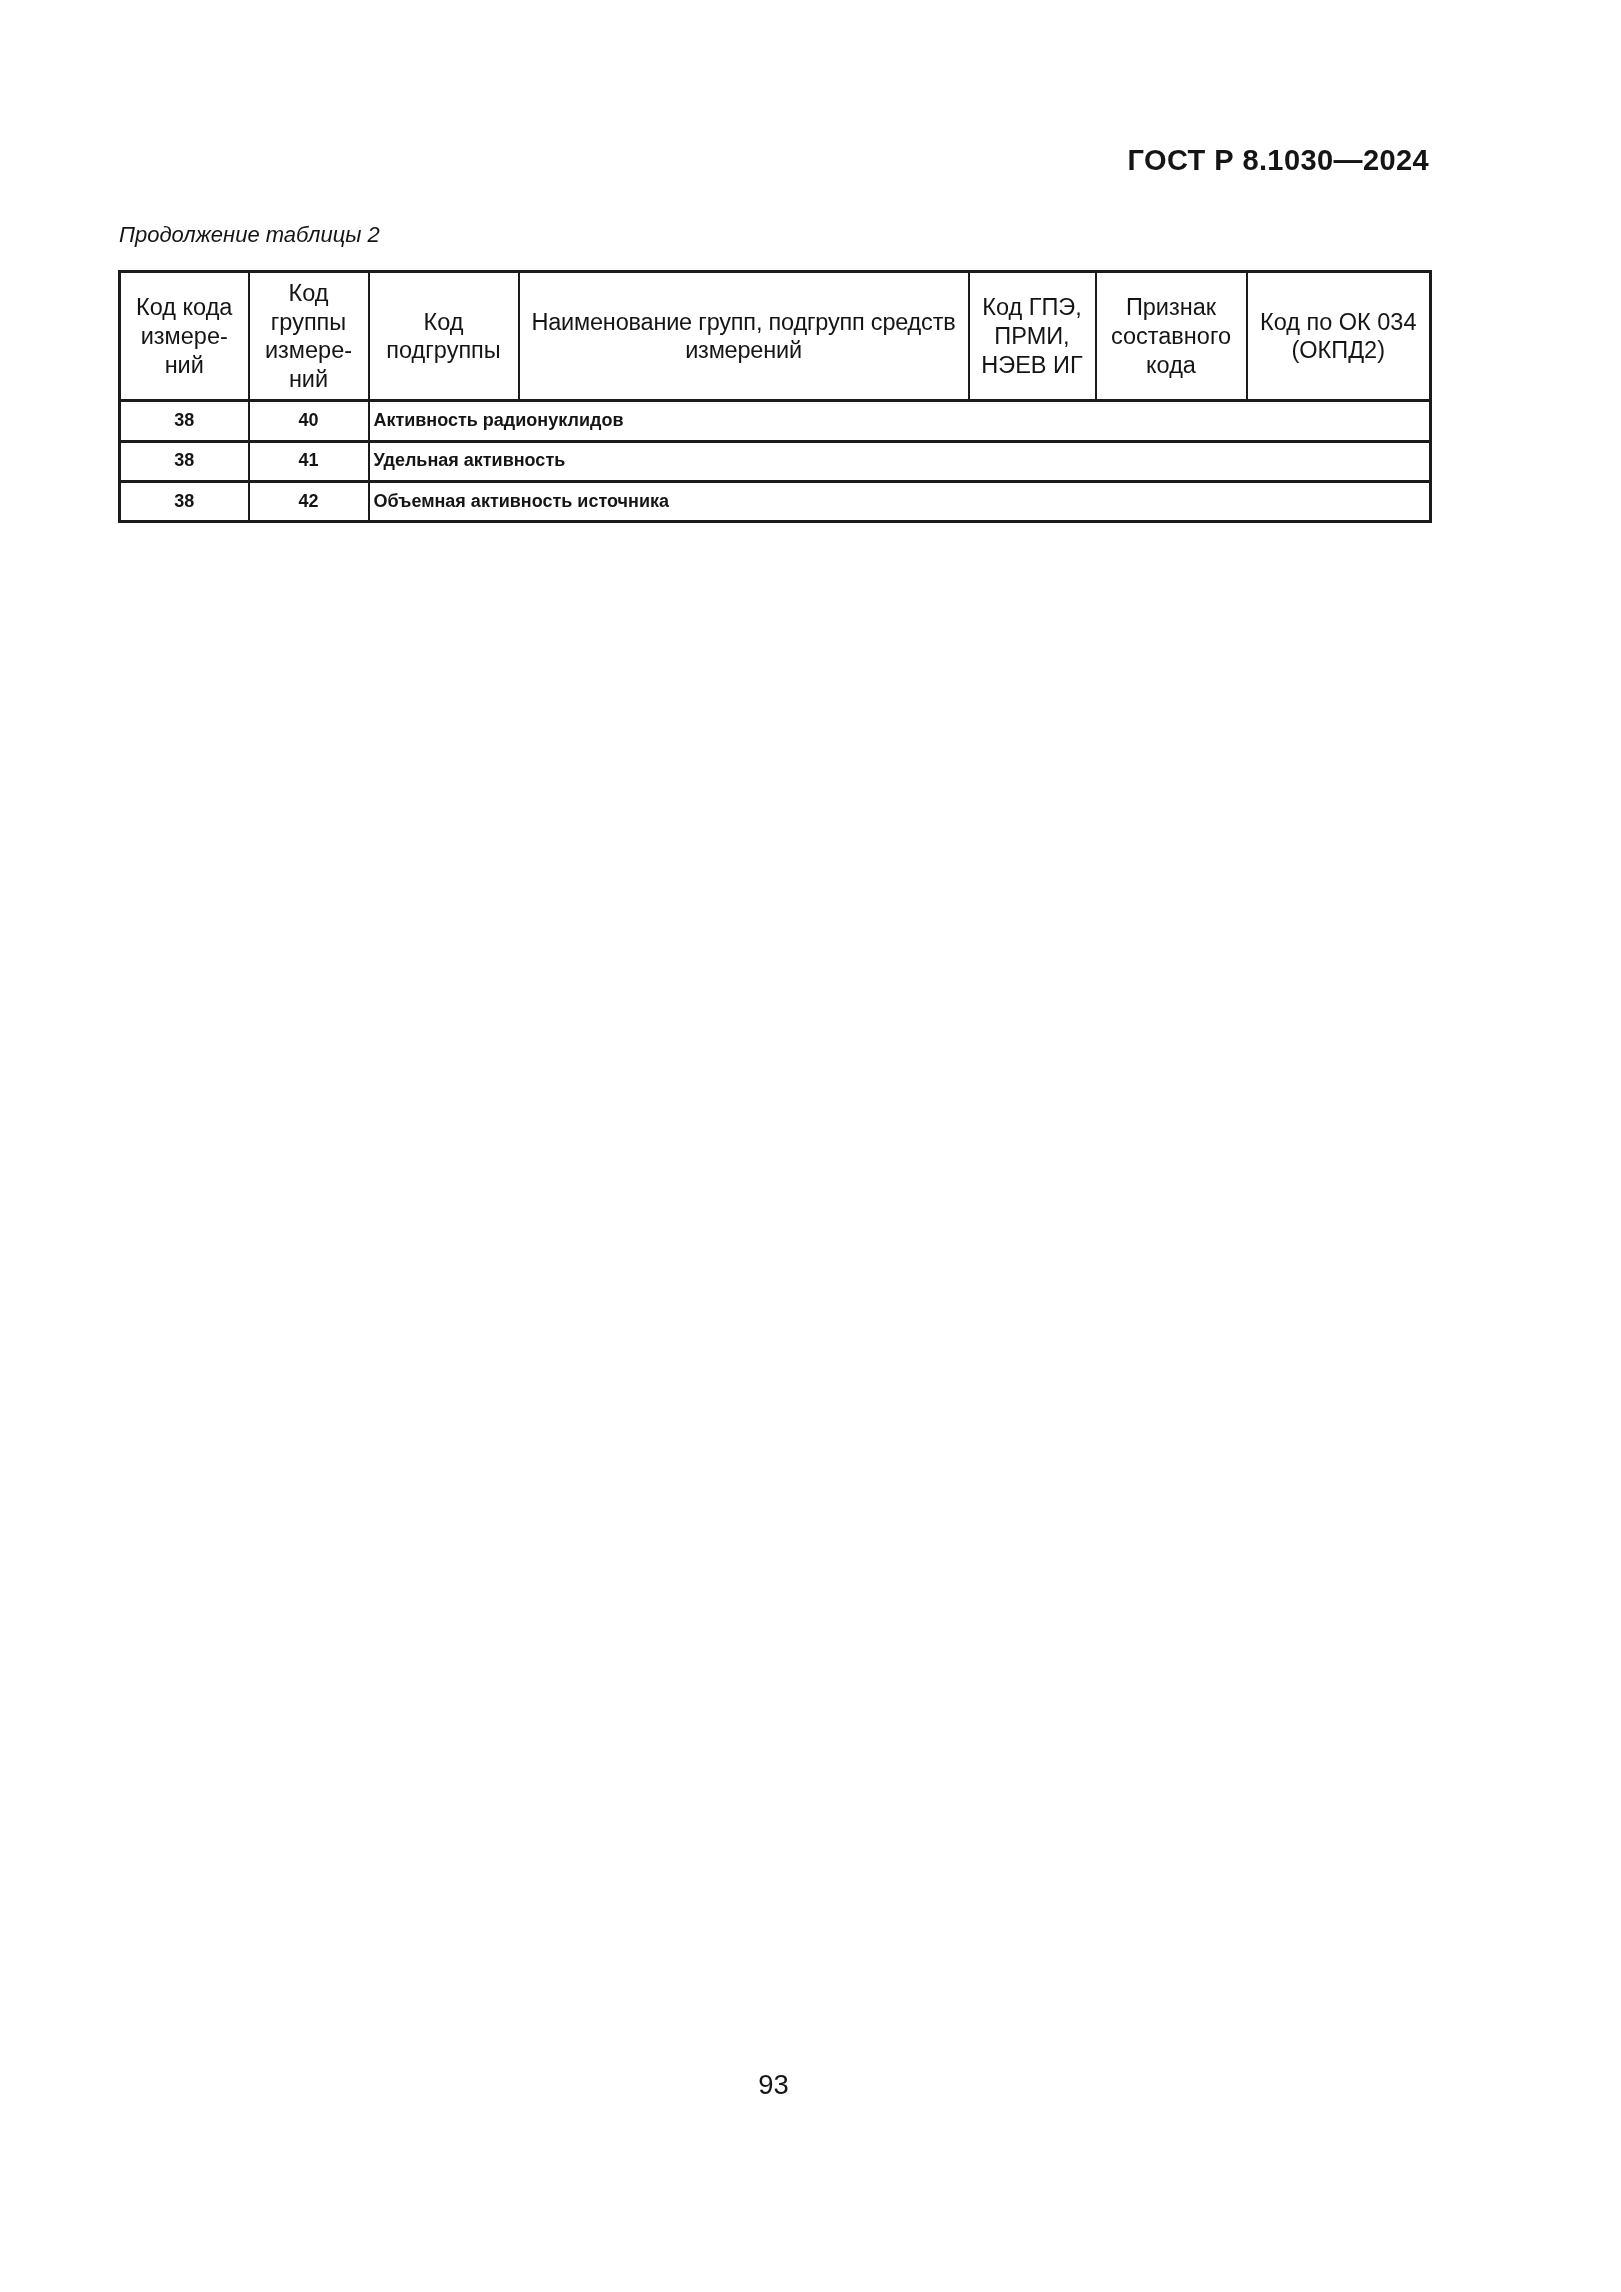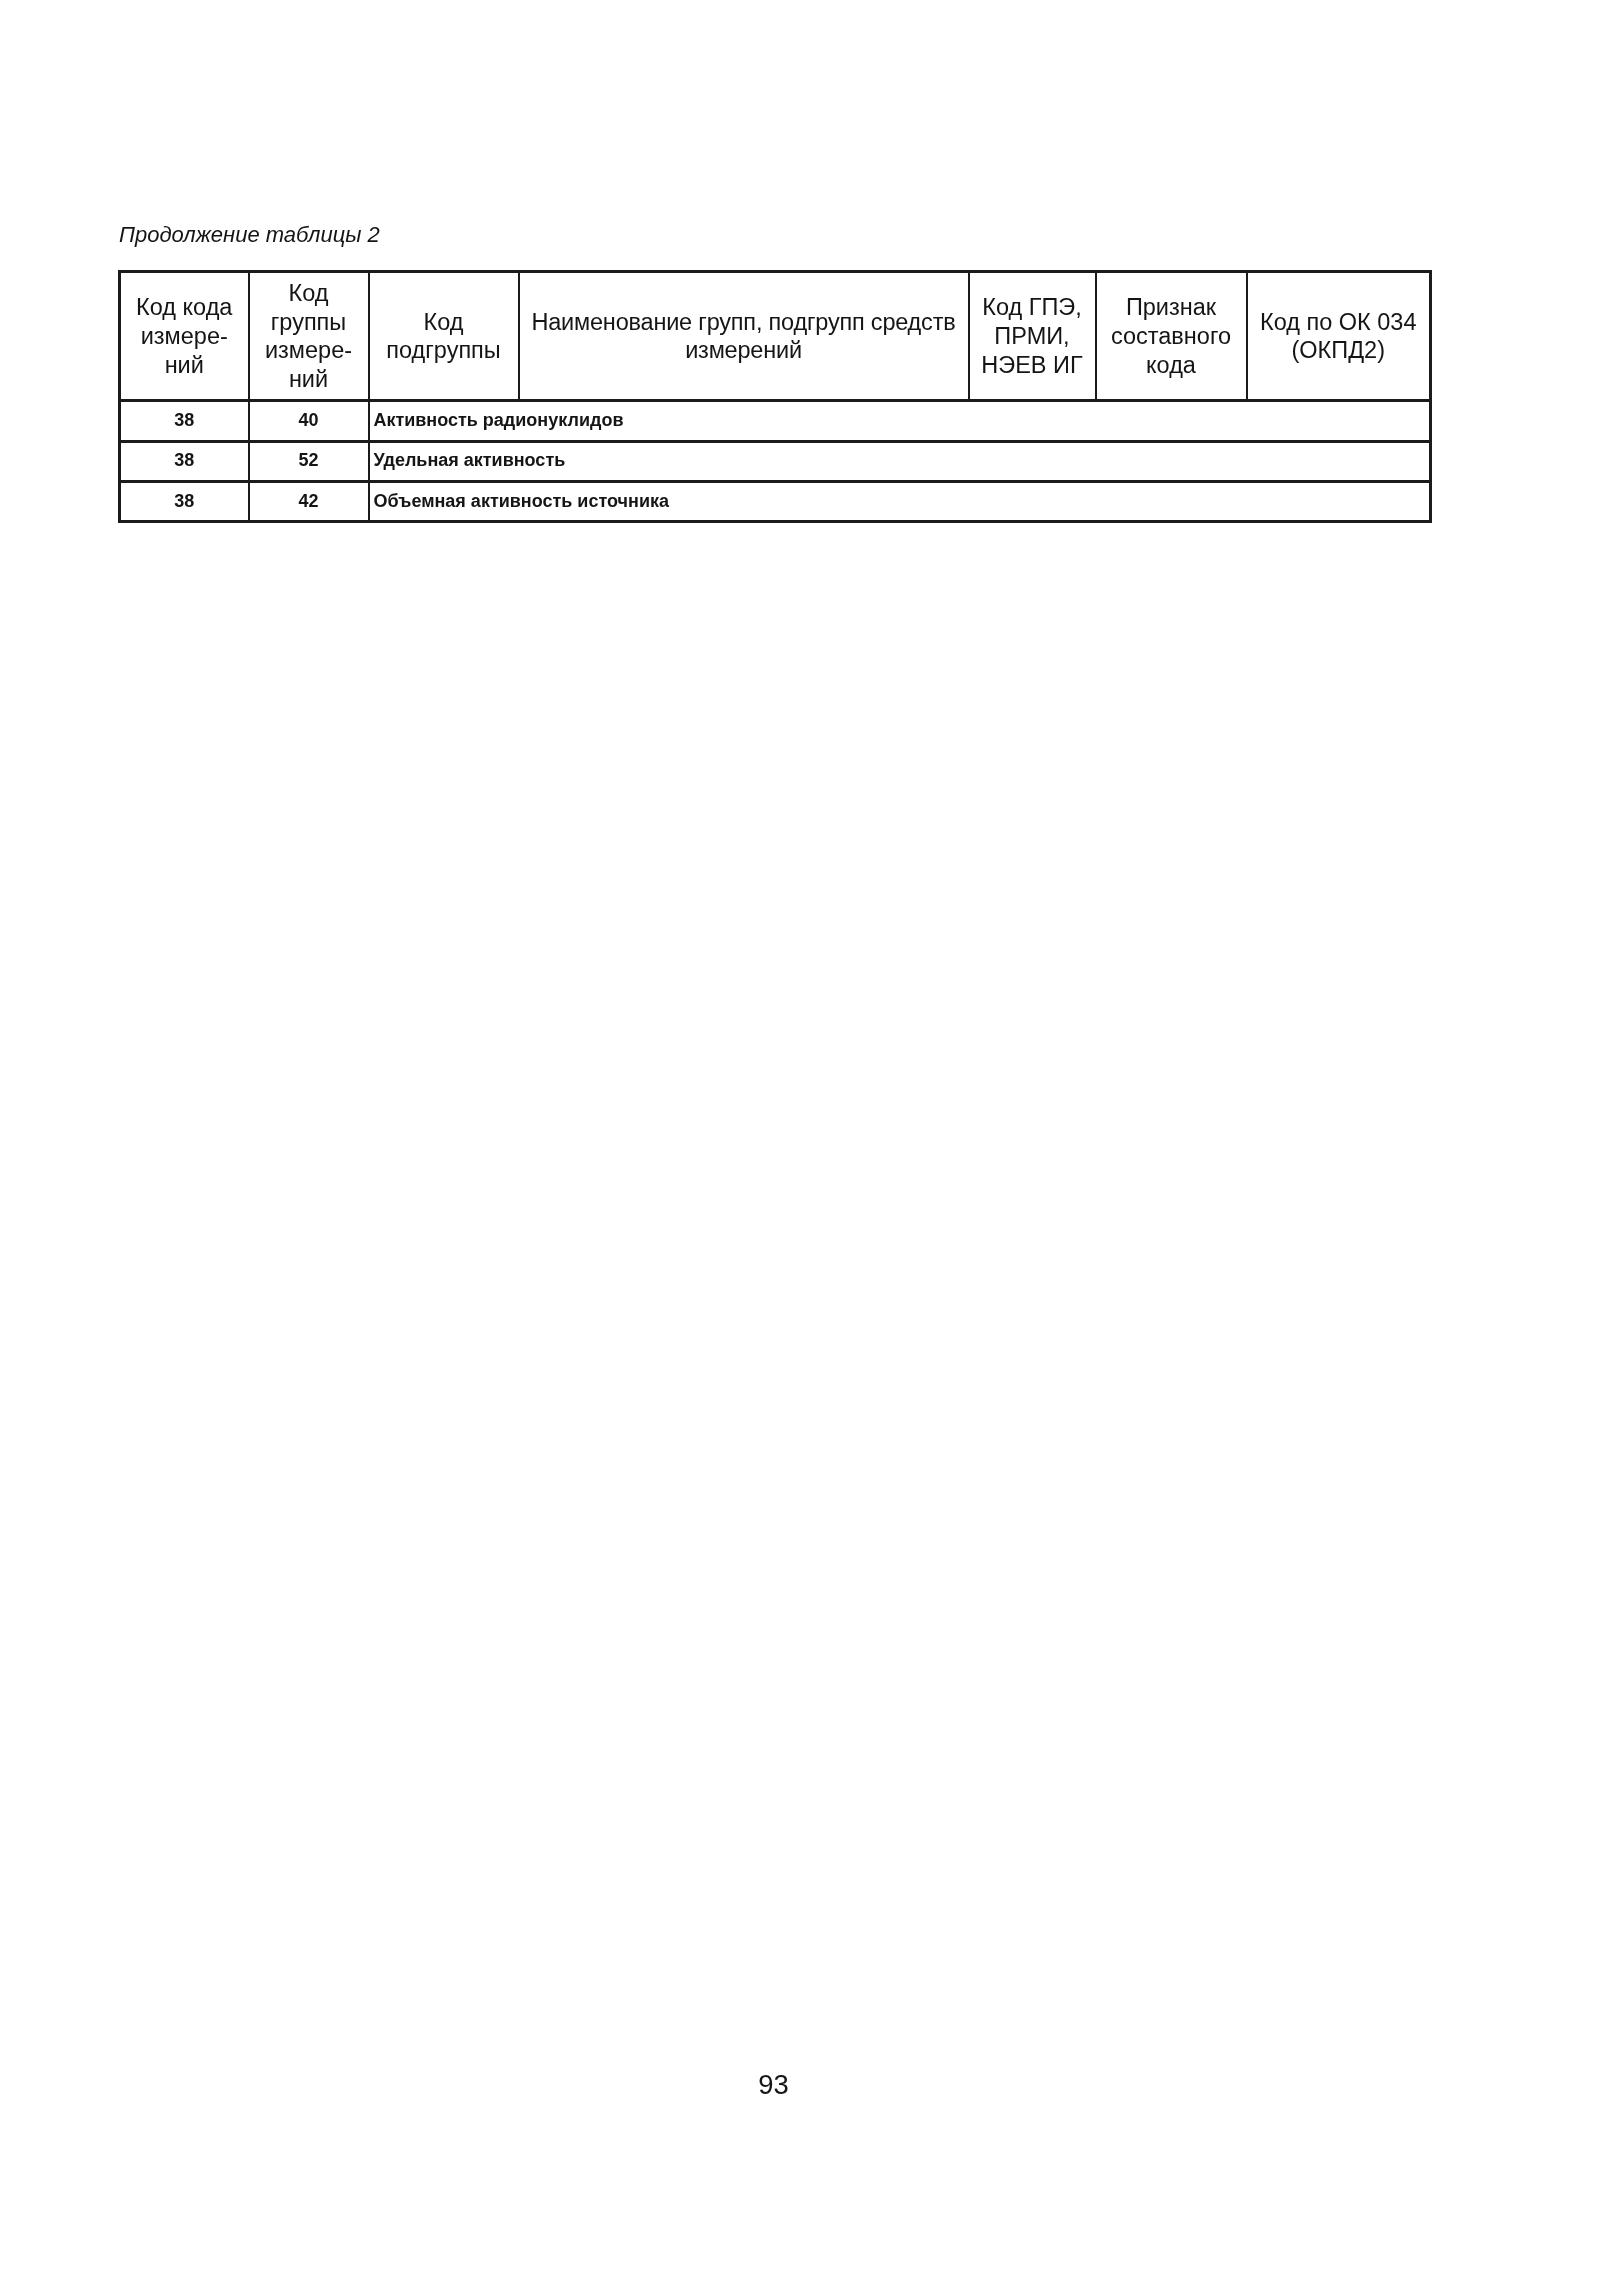--- a/index.html
+++ b/index.html
@@ -81,20 +81,21 @@
     width:1311px;
     text-align:center;
     font-size:27.4px;
   }
 </style>
 </head>
 <body>
 
 <div class="page">
 
+  <div class="doc-code">ГОСТ Р 8.1030—2024</div>
 
   <div class="table-caption">Продолжение таблицы 2</div>
 
   <table class="t">
     <colgroup>
       <col style="width:129px">
       <col style="width:120px">
       <col style="width:150px">
       <col style="width:450px">
       <col style="width:127px">
@@ -125,21 +126,21 @@
       </tr>
     </thead>
     <tbody>
         <tr class="section">
           <td class="num">38</td>
           <td class="num">40</td>
           <td class="title" colspan="5">Активность радионуклидов</td>
         </tr>
         <tr class="section">
           <td class="num">38</td>
-          <td class="num">52</td>
+          <td class="num">41</td>
           <td class="title" colspan="5">Удельная активность</td>
         </tr>
         <tr class="section">
           <td class="num">38</td>
           <td class="num">42</td>
           <td class="title" colspan="5">Объемная активность источника</td>
         </tr>
       </tbody>
   </table>
 

